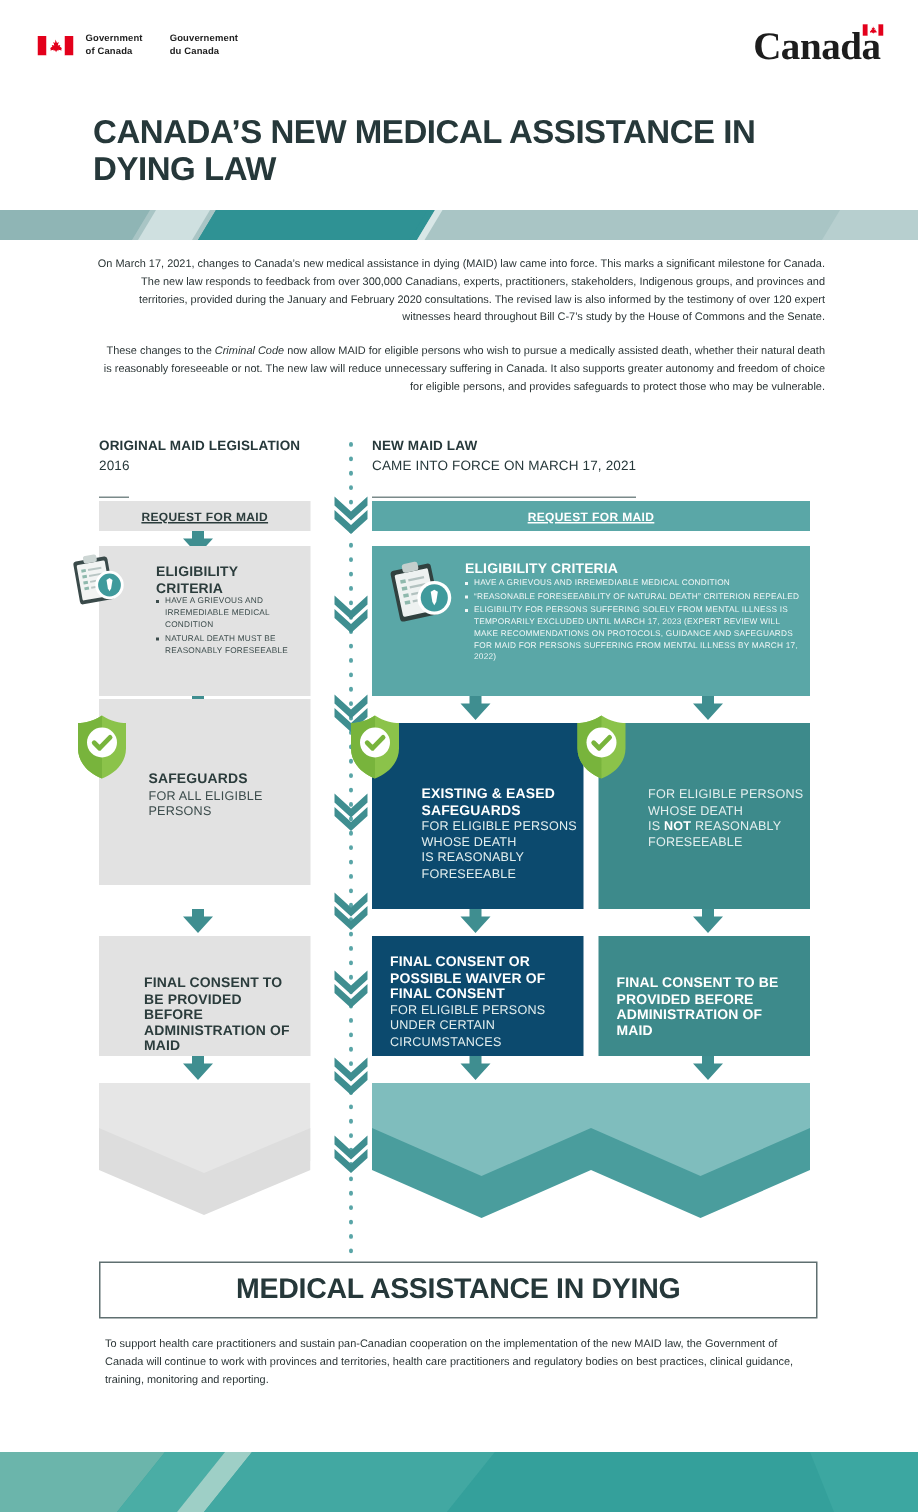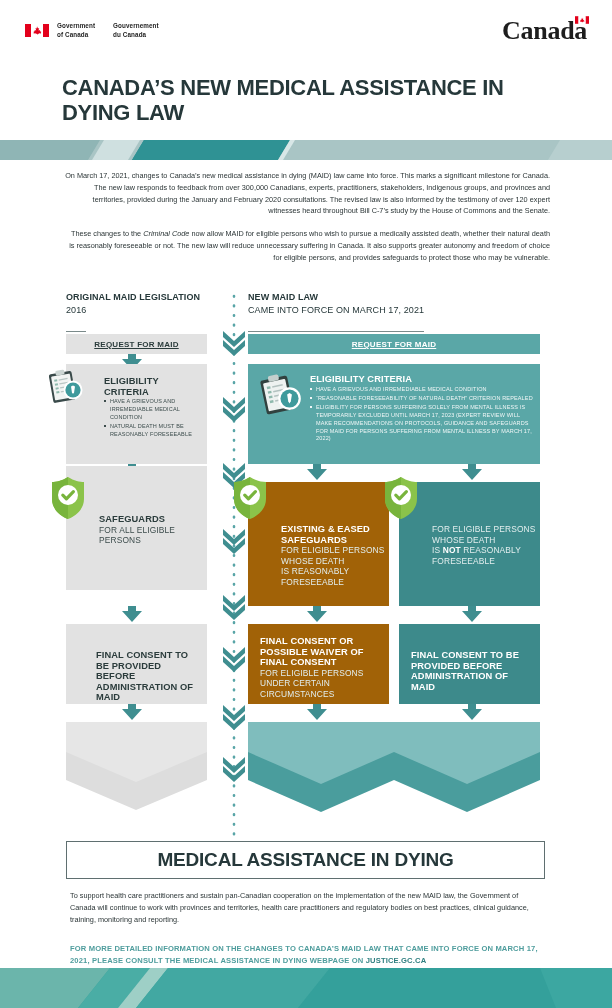--- a/index.html
+++ b/index.html
@@ -47,21 +47,21 @@
   .col-head { position:absolute; font-size:9px; font-weight:bold;
               letter-spacing:.1px; color:#26383a; text-transform:uppercase; }
   .col-head .sub { display:inline-block; font-weight:normal; margin-top:3px;
      border-bottom:1.2px solid #7a8a8a; padding-bottom:16px; }
   .col-head .sub.bold2 { font-weight:normal; }
 
   .box { position:absolute; }
   .box.grey { background:#e2e2e2; }
   .box.teal { background:#5aa7a7; }
   .box.teal-dark { background:#3d8a8b; }
-  .box.teal-mid { background:#a16207;padding-left:22px; }
+  .box.teal-mid { background:#0c4a6e;padding-left:22px; }
 
   .bar-label { font-size:8px; font-weight:bold; letter-spacing:.25px;
                text-transform:uppercase; display:flex; align-items:center;
                justify-content:center; height:100%;text-decoration:underline; }
   .bar-label.dark { color:#2b3c3c; }
   .bar-label.light { color:#ffffff; }
 
   .blk-title { font-size:9.3px; font-weight:bold; line-height:1.14;
                text-transform:uppercase; letter-spacing:.1px; }
   .blk-title.dark { color:#2b3c3c; }
@@ -370,21 +370,20 @@
     <polygon points="0,30 73,62 146,30 219,62 292,30 292,58 219,90 146,58 73,90 0,58" fill="#4a9d9d"></polygon>
   </svg>
 </div>
 
 <div class="maid-banner">
   <span>MEDICAL ASSISTANCE IN DYING</span>
 </div>
 
 <div class="footer">
   <p class="body">To support health care practitioners and sustain pan-Canadian cooperation on the implementation of the new MAID law, the Government of Canada will continue to work with provinces and territories, health care practitioners and regulatory bodies on best practices, clinical guidance, training, monitoring and reporting.</p>
-  <p class="cta"><span>FOR MORE DETAILED INFORMATION ON THE CHANGES TO CANADA’S MAID LAW THAT CAME INTO FORCE ON MARCH 17, 2021, PLEASE CONSULT THE MEDICAL ASSISTANCE IN DYING WEBPAGE ON </span><b>JUSTICE.GC.CA</b></p>
 </div>
 
 <div class="band-bottom">
   <svg width="612" height="40" viewBox="0 0 612 40">
     <rect x="0" y="0" width="612" height="40" fill="#38a39e"></rect>
     <polygon points="0,0 110,0 78,40 0,40" fill="#6bb5ab"></polygon>
     <polygon points="110,0 150,0 118,40 78,40" fill="#4aada5"></polygon>
     <polygon points="150,0 168,0 136,40 118,40" fill="#9ecfc6"></polygon>
     <polygon points="168,0 330,0 298,40 136,40" fill="#42a8a2"></polygon>
     <polygon points="330,0 612,0 612,40 298,40" fill="#34a09b"></polygon>

